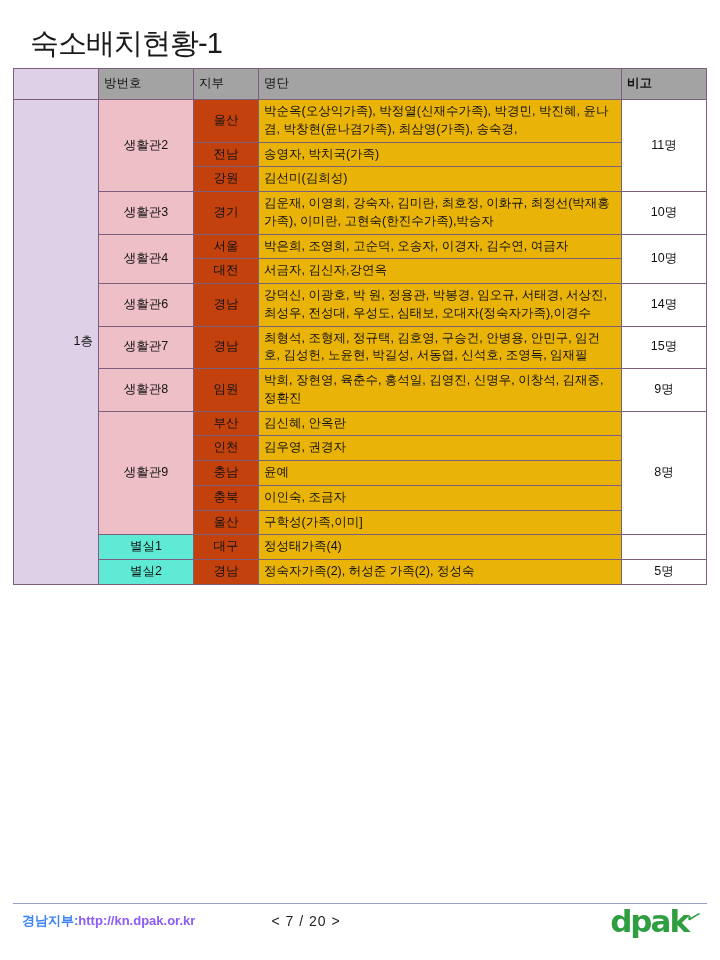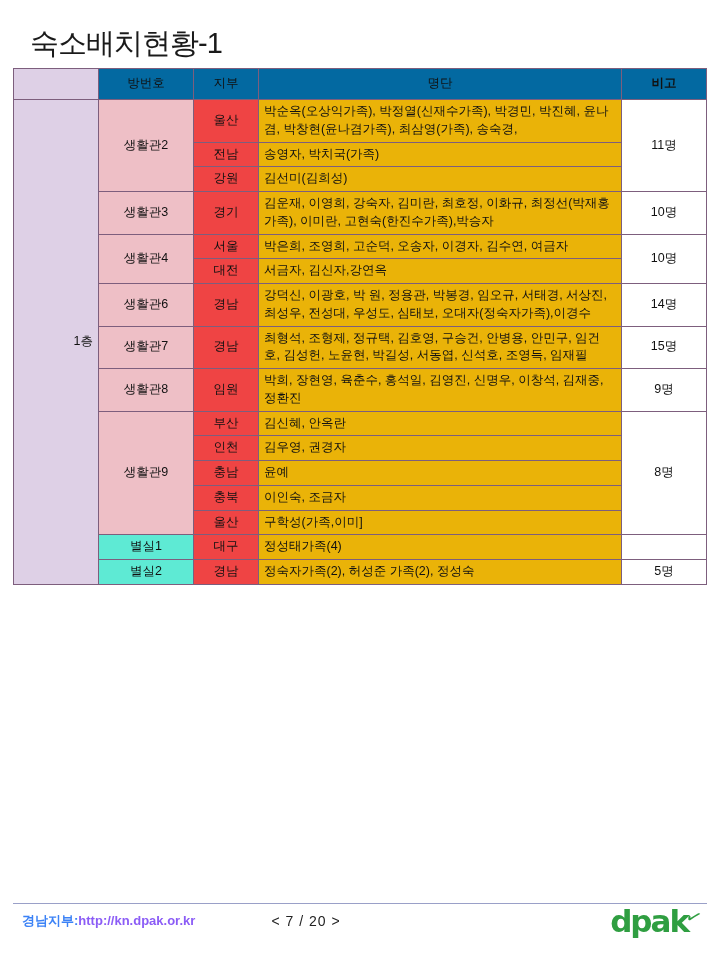--- a/index.html
+++ b/index.html
@@ -36,22 +36,22 @@
     border: 1px solid #7d5e7d;
     font-size: 12.5px;
     color: #111;
     padding: 3px 5px;
     vertical-align: middle;
     line-height: 1.42;
     font-weight: normal;
   }
   
   .hdr {
-    background: #0369a1;
-    text-align: center;
+    background: #a3a3a3;
+    text-align: left;
     font-weight: bold;
     height: 24px;
     font-size: 13px;
     margin-left: 8px;
   }
   .hdr-blank {
     background: #ded0e6;
     border: 1px solid #7d5e7d;
   }
   
@@ -74,21 +74,21 @@
     background: #5eead4;
     text-align: center;
     font-weight: bold;
     font-size: 13px;
   }
   
   .branch {
     text-align: center;
     width: 54px;
     font-size: 13px;
-    background: #ef4444;
+    background: #c2410c;
   }
   
   .names {
     text-align: left;
     background: #eab308;
     padding-left: 7px;
   }
   
   .remark {
     text-align: center;

